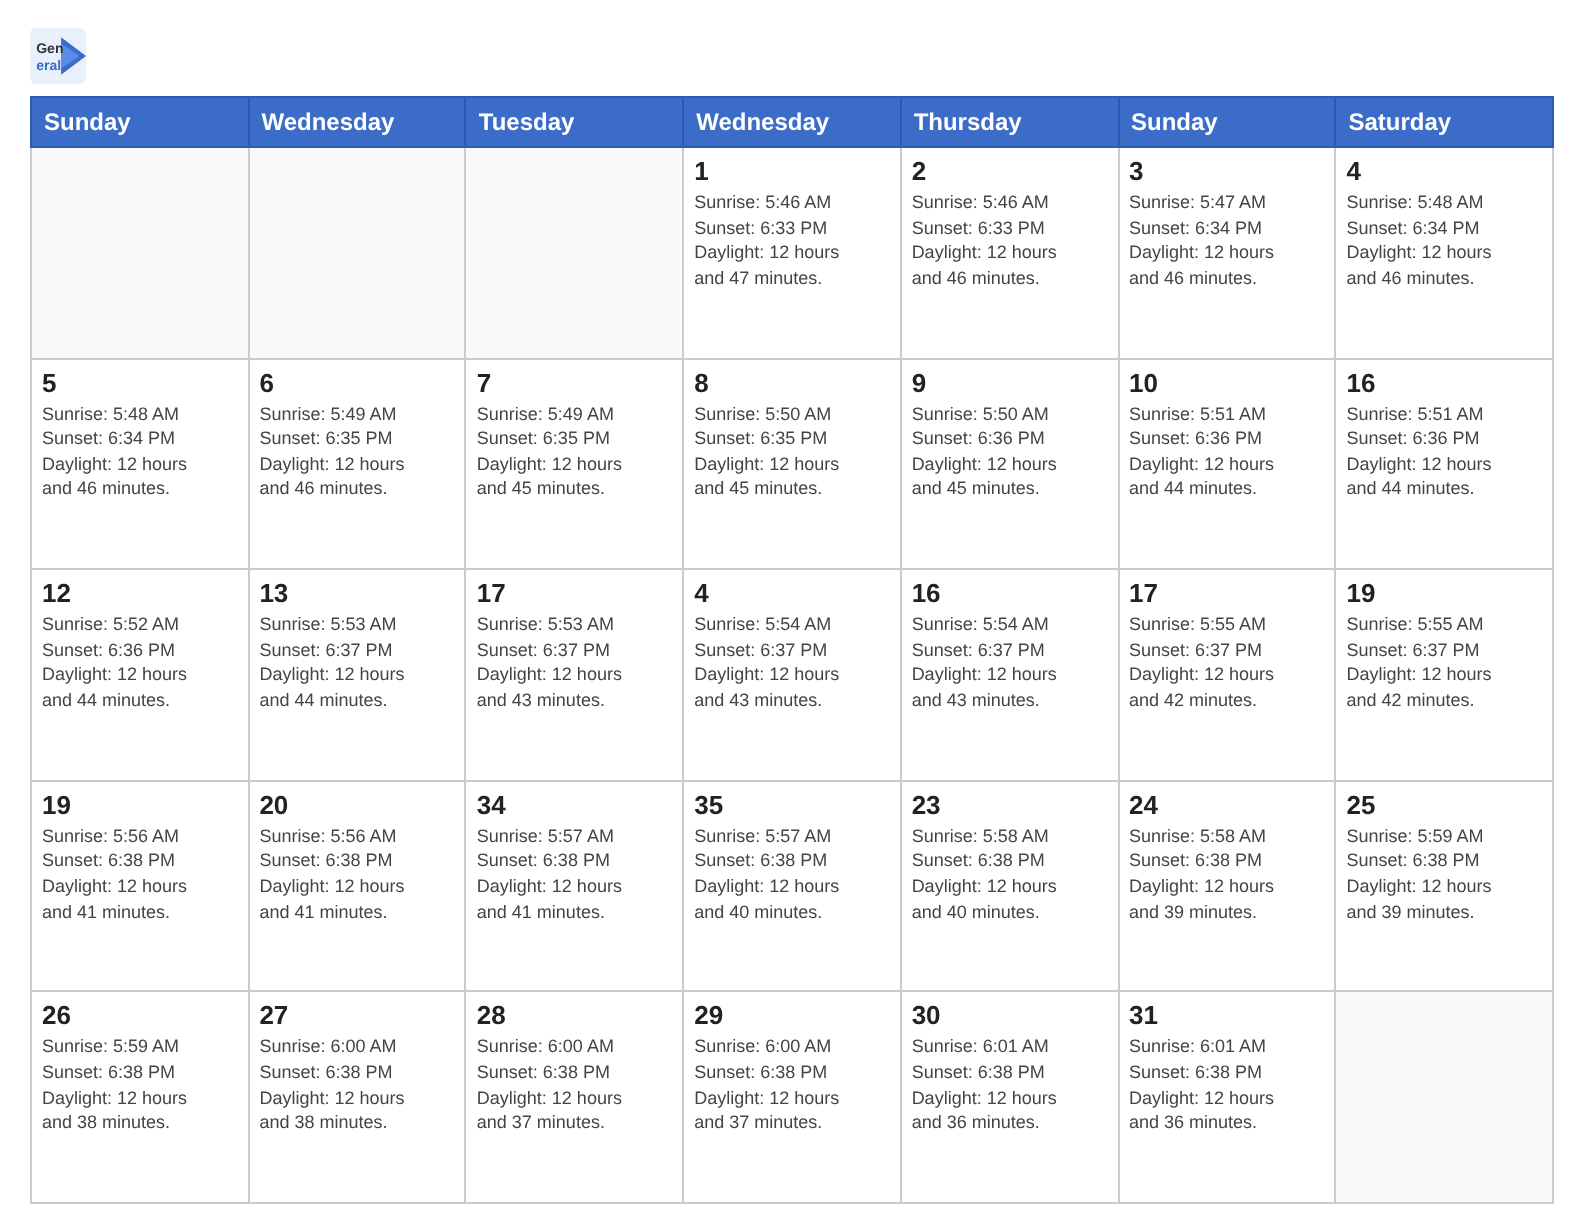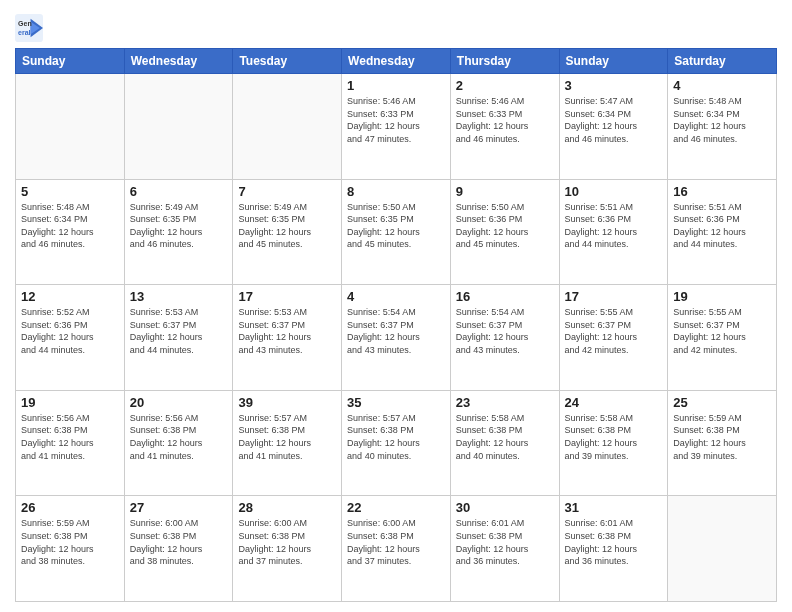--- a/index.html
+++ b/index.html
@@ -266,21 +266,21 @@
 and 41 minutes.</div>
           </td>
           <td>
             <div class="day-num">20</div>
             <div class="cell-info" style="white-space: pre-line;">Sunrise: 5:56 AM
 Sunset: 6:38 PM
 Daylight: 12 hours
 and 41 minutes.</div>
           </td>
           <td>
-            <div class="day-num">39</div>
+            <div class="day-num">34</div>
             <div class="cell-info" style="white-space: pre-line;">Sunrise: 5:57 AM
 Sunset: 6:38 PM
 Daylight: 12 hours
 and 41 minutes.</div>
           </td>
           <td>
             <div class="day-num">35</div>
             <div class="cell-info" style="white-space: pre-line;">Sunrise: 5:57 AM
 Sunset: 6:38 PM
 Daylight: 12 hours
@@ -324,21 +324,21 @@
 and 38 minutes.</div>
           </td>
           <td>
             <div class="day-num">28</div>
             <div class="cell-info" style="white-space: pre-line;">Sunrise: 6:00 AM
 Sunset: 6:38 PM
 Daylight: 12 hours
 and 37 minutes.</div>
           </td>
           <td>
-            <div class="day-num">22</div>
+            <div class="day-num">29</div>
             <div class="cell-info" style="white-space: pre-line;">Sunrise: 6:00 AM
 Sunset: 6:38 PM
 Daylight: 12 hours
 and 37 minutes.</div>
           </td>
           <td>
             <div class="day-num">30</div>
             <div class="cell-info" style="white-space: pre-line;">Sunrise: 6:01 AM
 Sunset: 6:38 PM
 Daylight: 12 hours

